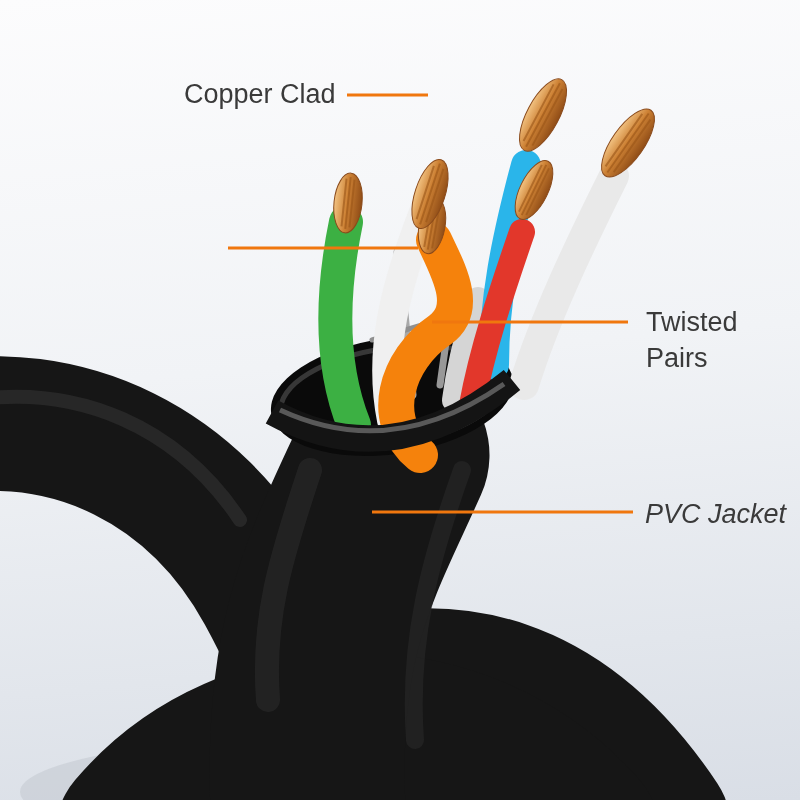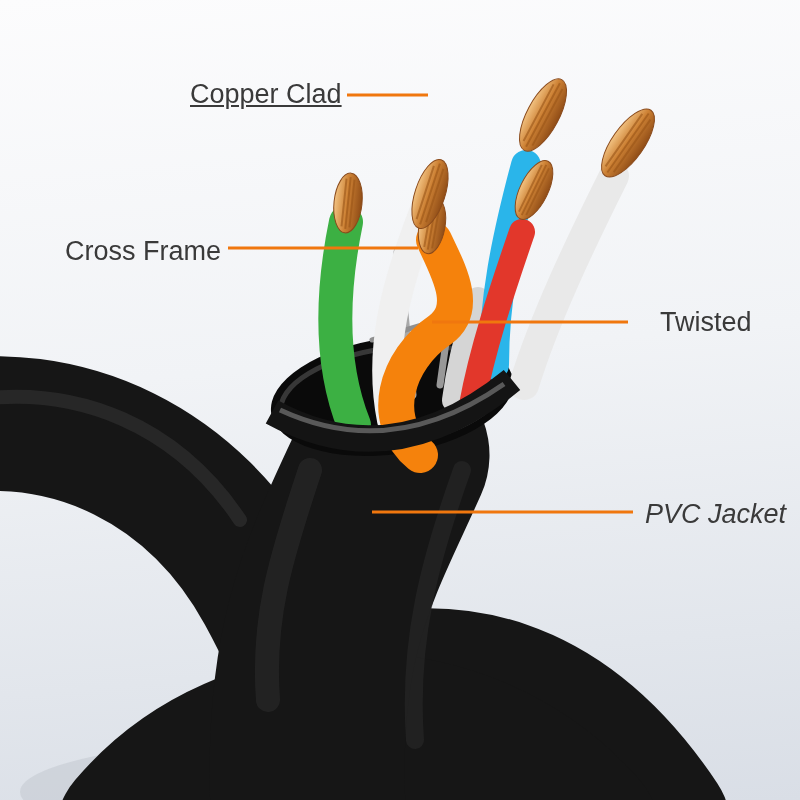--- a/index.html
+++ b/index.html
@@ -100,29 +100,27 @@
     </g>
 
     <g stroke="#f0770e" stroke-width="3">
       <line x1="347" y1="95" x2="428" y2="95"></line>
       <line x1="228" y1="248" x2="418" y2="248"></line>
       <line x1="432" y1="322" x2="628" y2="322"></line>
       <line x1="372" y1="512" x2="633" y2="512"></line>
     </g>
   </svg>
 
-  <div class="callout" style="left:190px;top:76px;text-decoration:underline;">
+  <div class="callout" style="left:184px;top:76px;">
     <div>Copper Clad</div>
   </div>
 
-  <div class="callout" style="left:65px;top:233px;">
-    <div>Cross Frame</div>
-  </div>
 
-  <div class="callout" style="left:660px;top:304px;">
+  <div class="callout" style="left:646px;top:304px;">
     <div>Twisted</div>
+    <div>Pairs</div>
   </div>
 
   <div class="callout" style="left:645px;top:496px;font-style:italic;">
     <div>PVC Jacket</div>
   </div>
 
 </div>
 
 </body></html>

